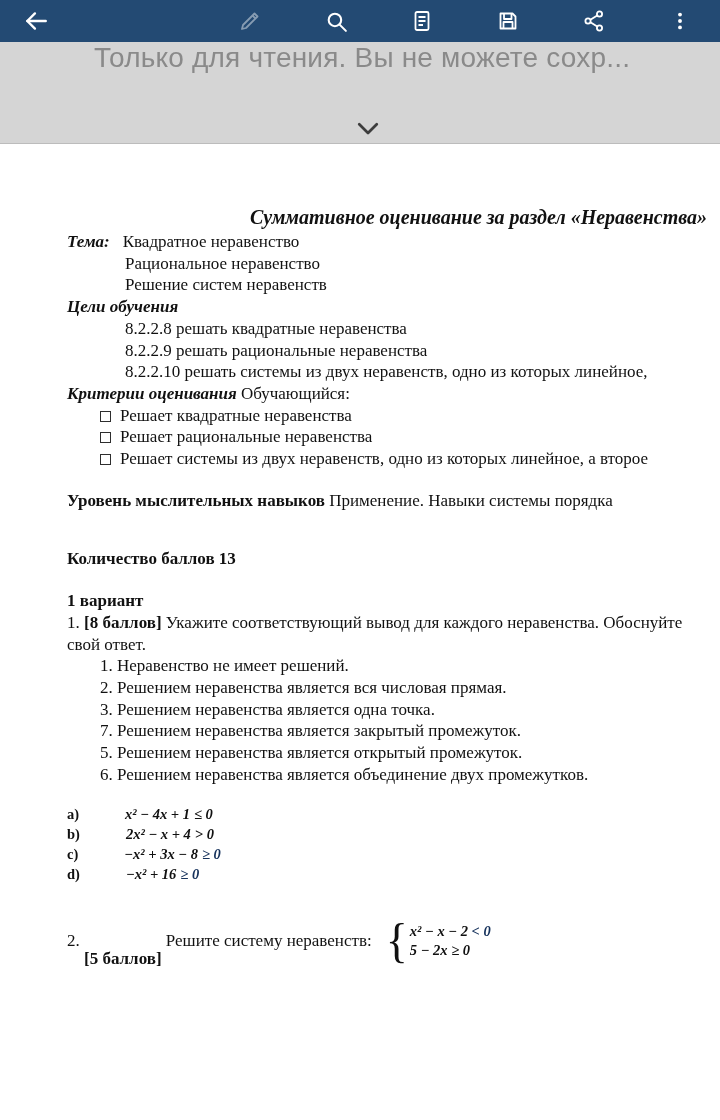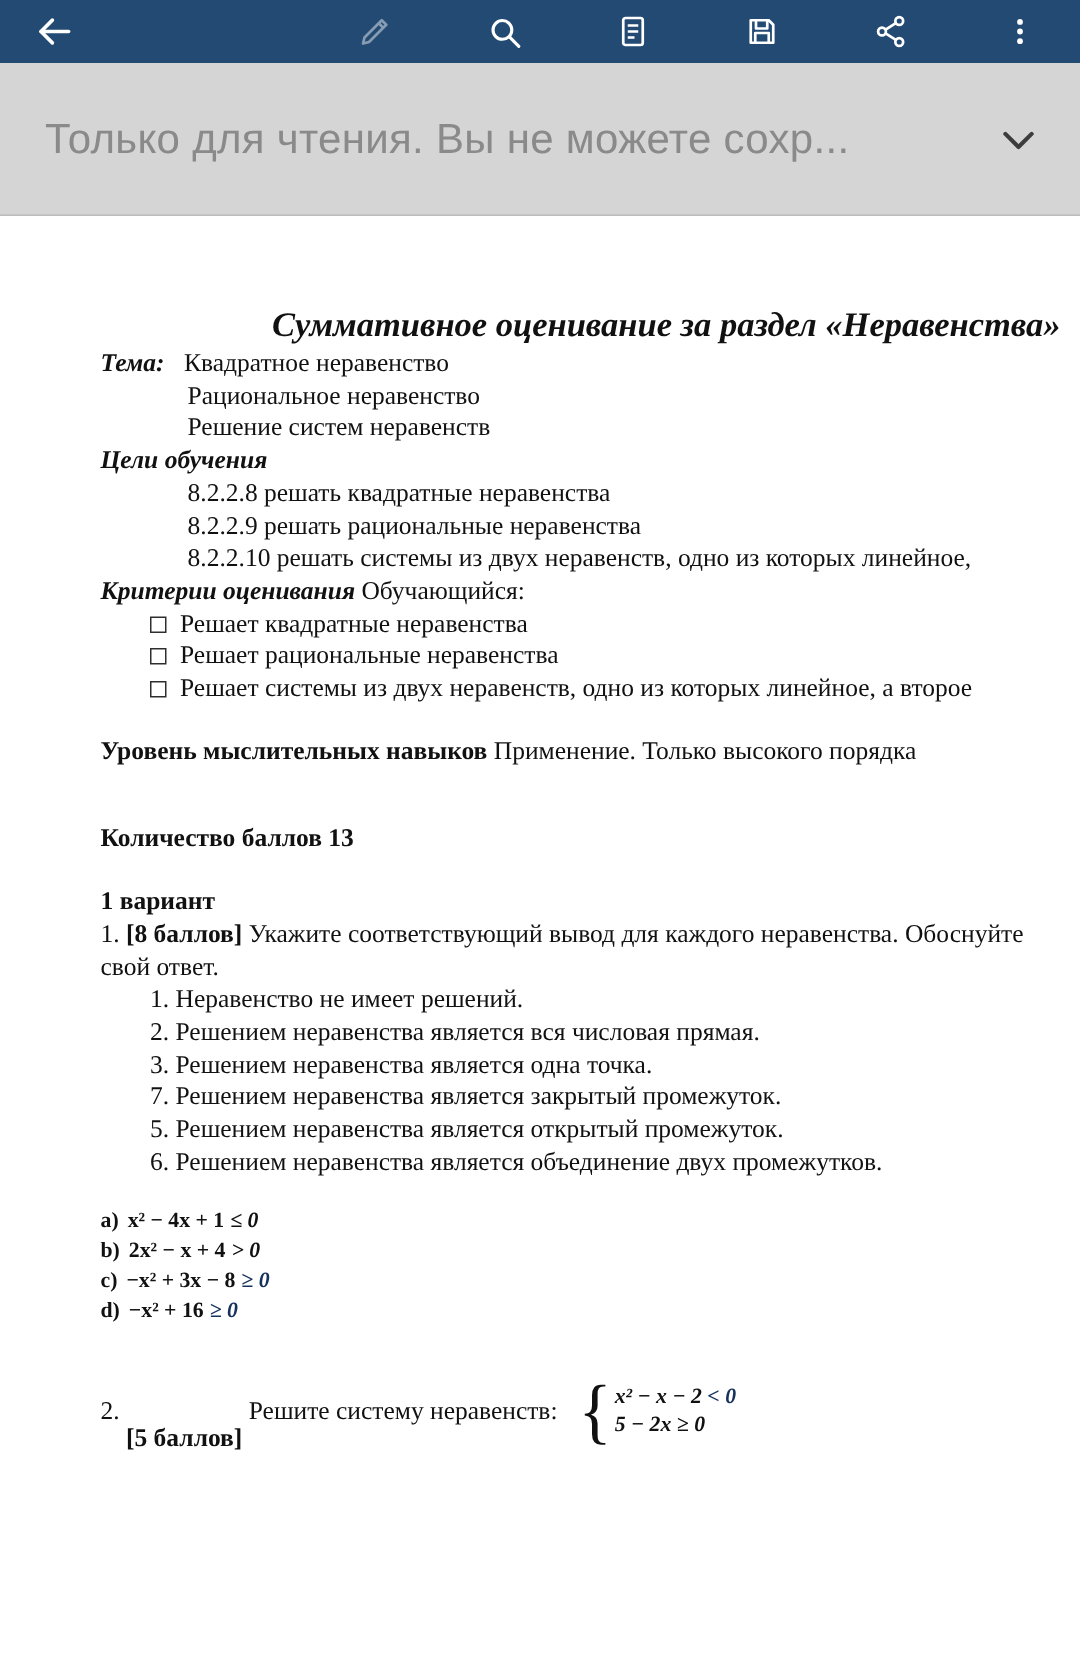--- a/index.html
+++ b/index.html
@@ -18,47 +18,47 @@
   .topbar{height:42px;background:var(--topbar-bg);display:flex;align-items:center;
           padding:0 10px 0 14px;font-family:"Liberation Sans",sans-serif;}
   .icon-btn{width:44px;height:42px;display:flex;align-items:center;justify-content:center;flex:0 0 auto;}
   .icon-btn svg{display:block;}
   .topbar-right{margin-left:auto;display:flex;align-items:center;gap:42px;padding-right:8px;}
   .icon-faded{opacity:.45;}
 
   
   .banner{height:102px;background:var(--banner-bg);display:flex;align-items:center;
           padding:0 26px 0 30px;border-bottom:1px solid #bcbcbc;
-          font-family:"Liberation Sans",sans-serif;}
+          font-family:"Liberation Sans",sans-serif;flex-direction:column;}
   .banner-text{font-size:28px;color:var(--banner-text);letter-spacing:.2px;
                white-space:nowrap;overflow:hidden;flex:1 1 auto;}
   .chevron{flex:0 0 auto;margin-left:12px;display:flex;align-items:center;}
 
   
   .page{padding:62px 8px 0 67px;background:#ffffff;}
   .line{font-size:17px;line-height:21.7px;white-space:nowrap;}
   .wrapline{font-size:17px;line-height:21.7px;}
   .clip{overflow:hidden;}
   .b{font-weight:bold;margin-top:37px;}
   .bi{font-weight:bold;font-style:italic;}
-  .title{font-size:23px;font-weight:bold;font-style:italic;text-align:right;
+  .title{font-size:20px;font-weight:bold;font-style:italic;text-align:right;
          padding-right:5px;line-height:22px;margin-bottom:3px;}
   .indent1{padding-left:58px;}
   .indent2{padding-left:33px;}
   .tab1{display:inline-block;padding-left:13px;}
   .gap-top{margin-top:20px;}
 
   .checkbox{display:inline-block;width:11px;height:11px;border:1.5px solid #2e2e2e;
             margin-right:9px;position:relative;top:1px;background:#fff;}
 
   
   .eqs{margin-top:19px;}
   .eq{font-size:14.5px;line-height:20px;font-weight:bold;white-space:nowrap;}
   .eq-label{font-weight:bold;}
-  .eq-body{padding-left:6px;}
+  .eq-body{font-style:italic;padding-left:6px;margin-left:40px;}
   .eq-rel{font-style:italic;padding-left:4px;}
   .accent{color:var(--accent);}
 
   
   .task2{margin-top:28px;display:flex;align-items:center;font-size:17px;}
   .system{display:flex;align-items:center;margin-left:14px;}
   .brace{font-size:46px;font-weight:400;line-height:46px;transform:scaleY(1.05);
          font-family:"Liberation Serif",serif;}
   .sys-lines{display:flex;flex-direction:column;margin-left:2px;}
   .sys-line{font-size:14.5px;font-weight:bold;font-style:italic;line-height:19px;white-space:nowrap;}
@@ -152,21 +152,21 @@
     </p>
     <p class="line indent2">
       <span class="checkbox"></span><span>Решает рациональные неравенства</span>
     </p>
     <p class="line indent2 clip">
       <span class="checkbox"></span><span>Решает системы из двух неравенств, одно из которых линейное, а второе</span>
     </p>
 
     <p class="line gap-top">
       <span class="b">Уровень мыслительных навыков</span>
-      <span>Применение. Только высокого порядка</span>
+      <span>Применение. Навыки системы порядка</span>
     </p>
     <p class="line b">Количество баллов 13</p>
 
     <p class="line b gap-top">1 вариант</p>
 
     <p class="wrapline">
       <span>1.</span>
       <span class="b">[8 баллов]</span>
       <span>Укажите соответствующий вывод для каждого неравенства. Обоснуйте свой ответ.</span>
     </p>

